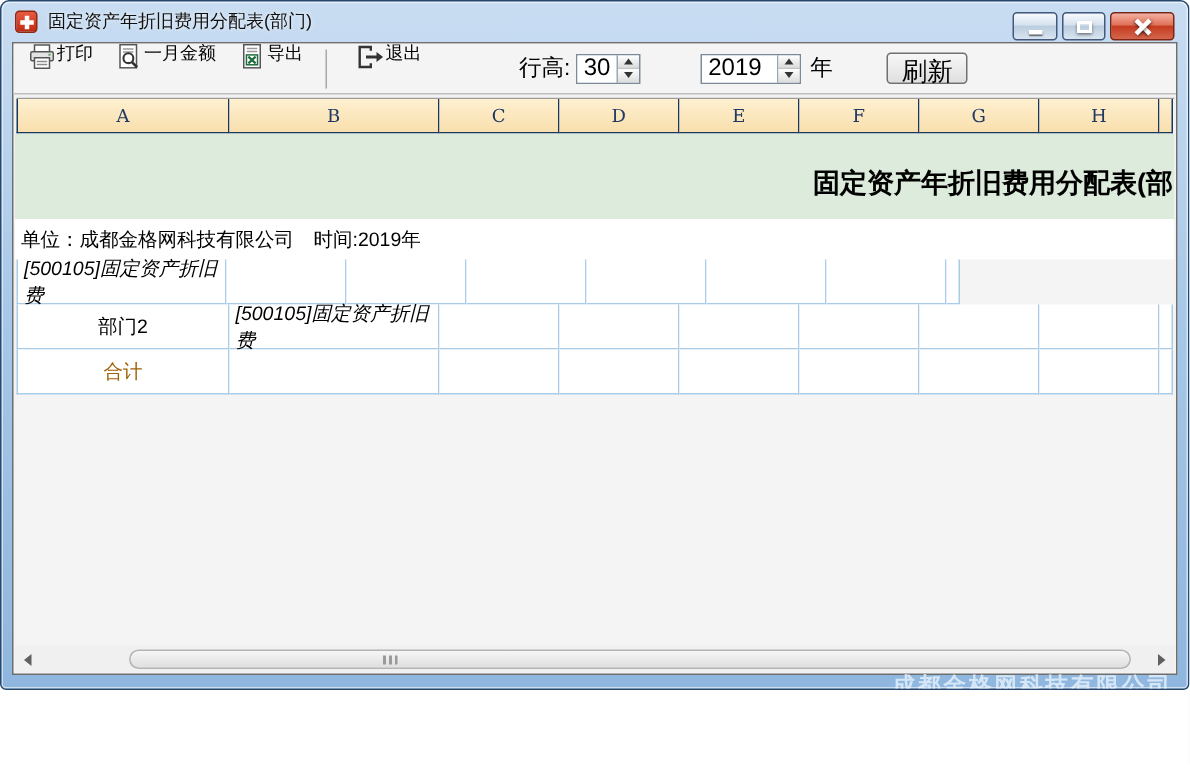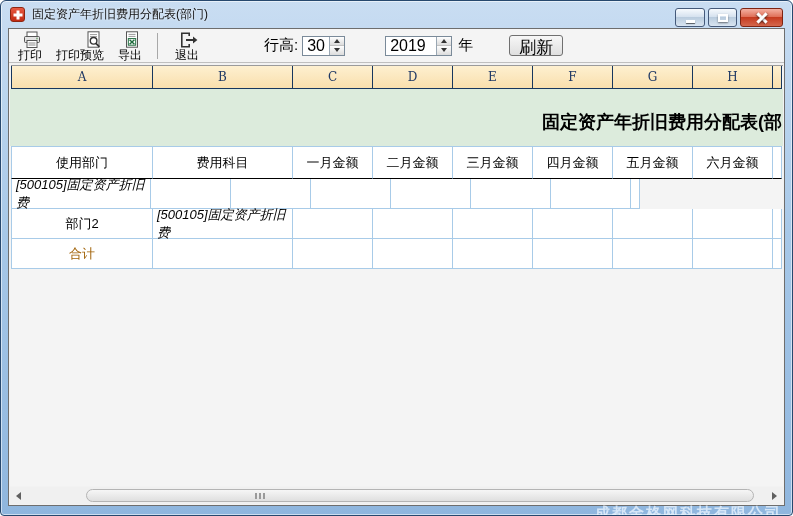--- a/index.html
+++ b/index.html
@@ -1,19 +1,19 @@
 <!DOCTYPE html>
 <html><head>
 <meta charset="utf-8">
 <style>
   html,body{margin:0;padding:0;background:#fff;}
   *{box-sizing:border-box;}
   body{font-family:"Liberation Sans","DejaVu Sans",sans-serif;}
 
-  .window{position:relative;width:793px;height:516px;overflow:hidden;
+  .window{position:relative;width:793px;height:460px;overflow:hidden;
     background:linear-gradient(180deg,#C9DDF2 0%,#A7C8E8 45%,#8FB6DE 100%);
     border:1px solid #27486E;border-radius:6px 6px 4px 4px;
     box-shadow:inset 0 0 0 1px rgba(255,255,255,.55);}
 
   
   .titlebar{position:absolute;left:0;top:0;right:0;height:27px;display:flex;align-items:center;padding-left:9px;}
   .app-icon{position:relative;width:15px;height:15px;background:linear-gradient(180deg,#E85A42,#C22A12);
     border:1px solid #8E2612;border-radius:3px;flex:0 0 auto;}
   .app-icon::before,.app-icon::after{content:"";position:absolute;background:#fff;left:50%;top:50%;}
   .app-icon::before{width:9px;height:3px;transform:translate(-50%,-50%);}
@@ -34,22 +34,22 @@
   .g-close::before{transform:translate(-50%,-50%) rotate(45deg);}
   .g-close::after{transform:translate(-50%,-50%) rotate(-45deg);}
 
   
   .client{position:absolute;left:7px;right:7px;top:27px;bottom:9px;background:#F2F2F2;
     border:1px solid #6E6E6E;overflow:hidden;}
 
   
   .toolbar{position:absolute;left:0;top:0;right:0;height:34px;background:#F4F4F4;
     border-bottom:1px solid #BFBFBF;display:flex;align-items:center;font-size:12px;color:#000;}
-  .tbtn{display:flex;flex-direction:column;align-items:flex-end;justify-content:center;
-    height:33px;padding:16px 5px;margin-left:4px;cursor:default;}
+  .tbtn{display:flex;flex-direction:row;align-items:flex-start;justify-content:center;
+    height:33px;padding:0 5px;margin-left:4px;cursor:default;}
   .tbtn svg{display:block;}
   .tbtn .tlabel{line-height:12px;margin-top:0px;}
   .tb-sep{width:1px;height:26px;background:#A8A8A8;margin:0 8px 0 10px;}
   .tb-gap{width:60px;}
   .tlbl{font-size:15px;margin:0 4px 0 0;}
   .spin{display:flex;height:20px;border:1px solid #7A8A99;background:#fff;align-items:stretch;}
   .spin input{border:0;outline:none;padding:0 0 0 4px;font-size:16px;width:26px;
     font-family:"Liberation Sans","DejaVu Sans",sans-serif;}
   .spin.year input{width:50px;}
   .spinner{width:15px;border-left:1px solid #9AA7B3;display:flex;flex-direction:column;}
@@ -142,21 +142,21 @@
       <div class="tbtn">
         <span>
           <svg width="20" height="18" viewBox="0 0 20 18">
             <rect x="4" y="0.8" width="11" height="15.4" fill="#fff" stroke="#555"></rect>
             <line x1="6" y1="3.6" x2="13" y2="3.6" stroke="#9A9A9A"></line>
             <line x1="6" y1="5.6" x2="13" y2="5.6" stroke="#9A9A9A"></line>
             <circle cx="9.6" cy="9.8" r="3.3" fill="none" stroke="#333" stroke-width="1.4"></circle>
             <line x1="12" y1="12.4" x2="15.4" y2="15.8" stroke="#333" stroke-width="1.8"></line>
           </svg>
         </span>
-        <span class="tlabel">打印预览</span>
+        <span class="tlabel">一月金额</span>
       </div>
 
       <div class="tbtn" style="margin-left:4px;">
         <span>
           <svg width="20" height="18" viewBox="0 0 20 18">
             <rect x="4.5" y="0.8" width="11" height="15.4" fill="#fff" stroke="#555"></rect>
             <line x1="6.5" y1="3.4" x2="13.5" y2="3.4" stroke="#9A9A9A"></line>
             <line x1="6.5" y1="5.4" x2="13.5" y2="5.4" stroke="#9A9A9A"></line>
             <rect x="6.3" y="7.6" width="7.4" height="6.6" fill="#fff" stroke="#1E6B3C"></rect>
             <path d="M7.6 8.8 L12.4 13.2 M12.4 8.8 L7.6 13.2" stroke="#1E6B3C" stroke-width="1.5"></path>
@@ -220,32 +220,22 @@
         <div class="colcell w-m">F</div>
         <div class="colcell w-m">G</div>
         <div class="colcell w-m">H</div>
         <div class="colcell w-sliver"></div>
       </div>
 
       <div class="band-title">
         <div class="sheet-title">固定资产年折旧费用分配表(部门)</div>
       </div>
 
-
-      <div class="trow head">
-        <div class="tcell w-a">使用部门</div>
-        <div class="tcell w-b">费用科目</div>
-        <div class="tcell w-m">一月金额</div>
-        <div class="tcell w-m">二月金额</div>
-        <div class="tcell w-m">三月金额</div>
-        <div class="tcell w-m">四月金额</div>
-        <div class="tcell w-m">五月金额</div>
-        <div class="tcell w-m">六月金额</div>
-        <div class="tcell w-sliver"></div>
-      </div>
+      <div class="band-unit">单位：成都金格网科技有限公司　时间:2019年</div>
+
 
       <div class="trow">
         <div class="tcell w-b account">[500105]固定资产折旧费</div>
         <div class="tcell w-m"></div>
         <div class="tcell w-m"></div>
         <div class="tcell w-m"></div>
         <div class="tcell w-m"></div>
         <div class="tcell w-m"></div>
         <div class="tcell w-m"></div>
         <div class="tcell w-sliver"></div>

